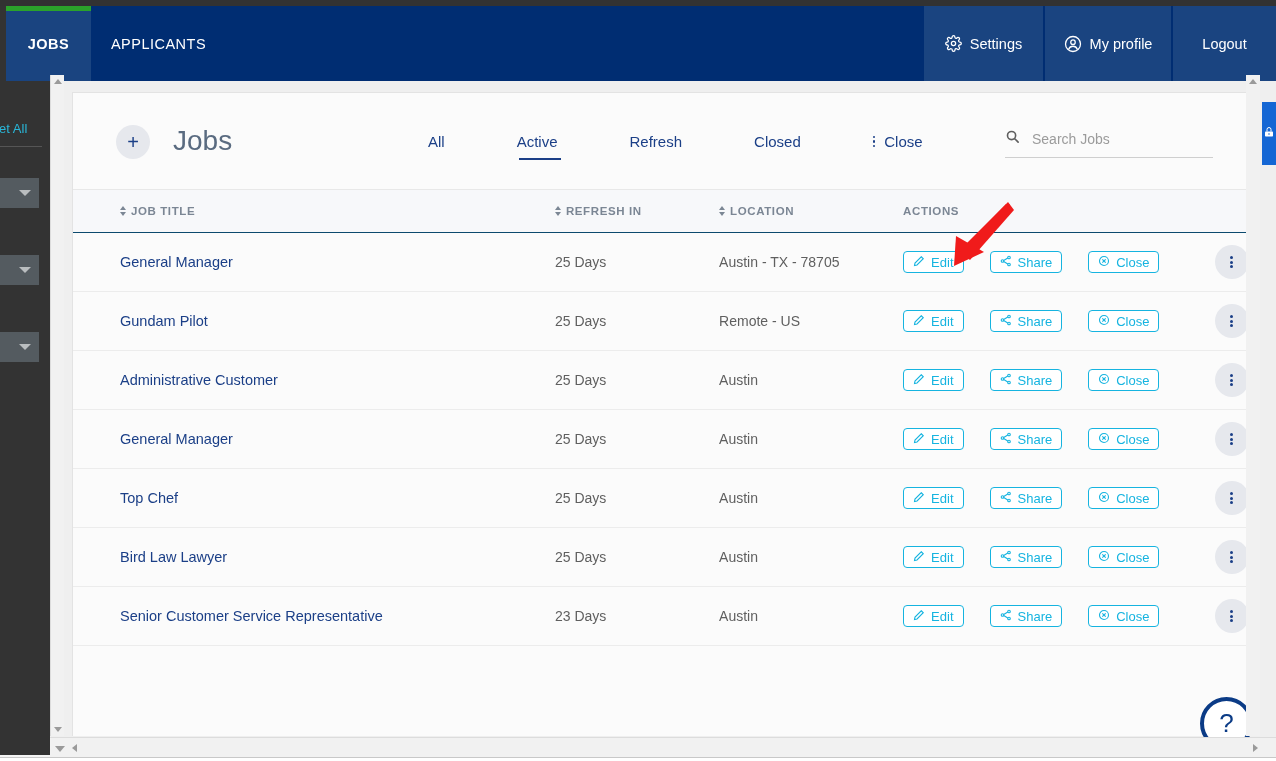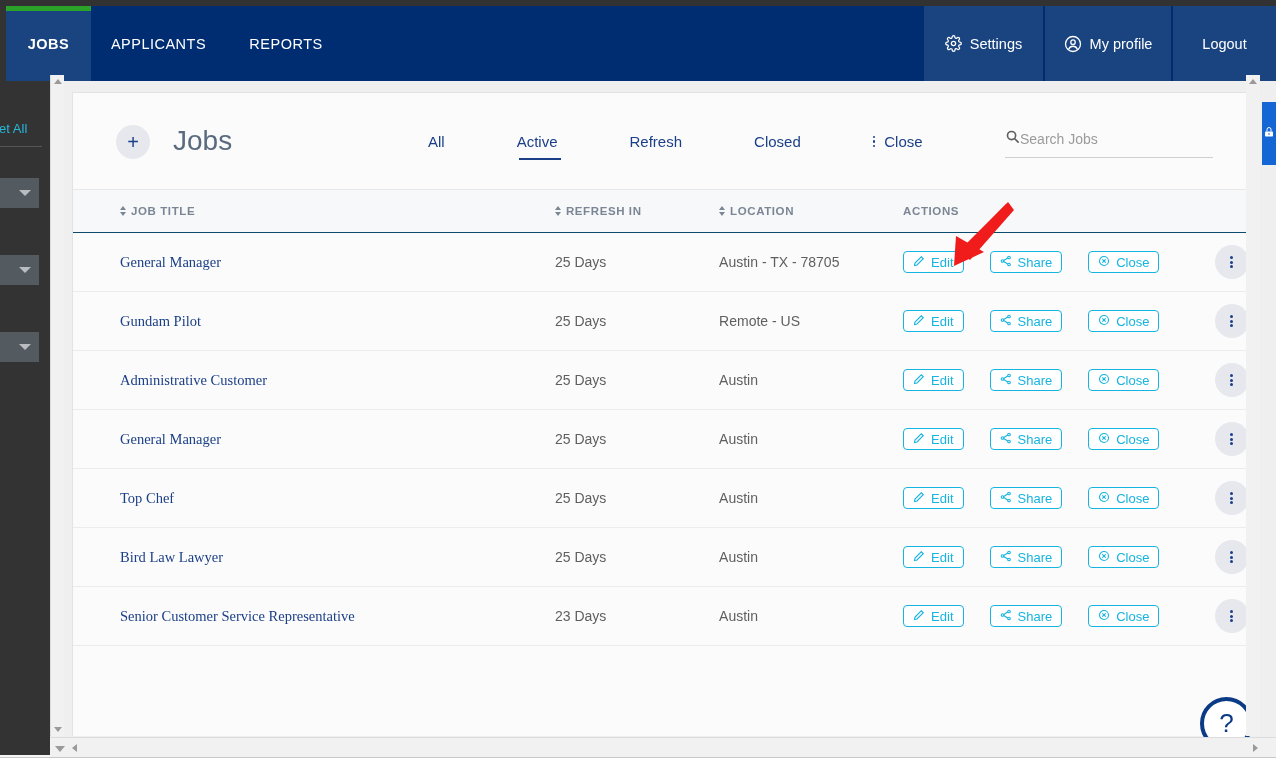--- a/index.html
+++ b/index.html
@@ -117,21 +117,21 @@
     content: ""; position: absolute; left: 2px; bottom: 0; width: 42px; height: 2px;
     background: #1b3f87;
   }
   .tab.more { display: flex; align-items: center; gap: 9px; }
   .kebab-dots { display: inline-flex; flex-direction: column; gap: 2px; }
   .kebab-dots i { display: block; width: 2.5px; height: 2.5px; background: #1b3f87; border-radius: 50%; }
 
   .search-wrap {
     position: absolute; right: 38px; top: 36px; width: 208px;
     border-bottom: 1px solid #cfcfcf; padding-bottom: 9px;
-    display: flex; align-items: center; 
+    display: flex; align-items: center; gap: 12px;
   }
   .search-input {
     border: none; outline: none; background: transparent;
     font-size: 14px; color: #4a4a4a; font-family: inherit; width: 170px;
   }
   .search-input::placeholder { color: #9b9b9b; }
 
   
   .tbl { width: 100%; border-collapse: collapse; }
   .tbl thead th {
@@ -146,21 +146,21 @@
   .sort-ico i.dn { border-top: 4px solid #7b8694; }
 
   .col-title { padding-left: 47px !important; width: 485px; }
   .col-refresh { width: 165px; }
   .col-loc { width: 185px; }
   .col-actions { width: 270px; }
   .col-menu { width: 78px; }
 
   .tbl tbody tr { border-bottom: 1px solid #ececec; }
   .tbl tbody td { height: 59px; padding: 0; vertical-align: middle; font-size: 14px; }
-  .job-title { padding-left: 47px; color: #1b3f87; font-size: 14.5px; cursor: pointer; font-family: Liberation Serif, serif; }
+  .job-title { padding-left: 47px; color: #1b3f87; font-size: 14.5px; cursor: pointer; }
   .cell-gray { color: #5f5f5f; font-size: 14px; }
 
   
   .actions { display: flex; align-items: center; gap: 26px; }
   .pill {
     display: inline-flex; align-items: center; gap: 6px;
     height: 22px; padding: 0 9px; border: 1px solid #16b4e0; border-radius: 4px;
     background: #ffffff; color: #16b4e0; font-size: 13px; cursor: pointer;
     white-space: nowrap;
   }
@@ -263,23 +263,20 @@
 
   <div class="app">
 
     <div class="topnav">
       <div class="nav-left">
         <div class="nav-item jobs">
           <span>JOBS</span>
         </div>
         <div class="nav-item applicants">
           <span>APPLICANTS</span>
-        </div>
-        <div class="nav-item reports">
-          <span>REPORTS</span>
         </div>
       </div>
 
       <div class="nav-right">
         <div class="nav-btn settings">
           <span class="nav-ico">
             <svg width="17" height="17" viewBox="0 0 24 24" fill="none" stroke="#ffffff" stroke-width="1.8">
               <circle cx="12" cy="12" r="3"></circle>
               <path d="M19.4 15a1.6 1.6 0 0 0 .3 1.8l.1.1a2 2 0 1 1-2.8 2.8l-.1-.1a1.6 1.6 0 0 0-1.8-.3 1.6 1.6 0 0 0-1 1.5V21a2 2 0 1 1-4 0v-.1A1.6 1.6 0 0 0 9 19.4a1.6 1.6 0 0 0-1.8.3l-.1.1a2 2 0 1 1-2.8-2.8l.1-.1a1.6 1.6 0 0 0 .3-1.8 1.6 1.6 0 0 0-1.5-1H3a2 2 0 1 1 0-4h.1A1.6 1.6 0 0 0 4.6 9a1.6 1.6 0 0 0-.3-1.8l-.1-.1a2 2 0 1 1 2.8-2.8l.1.1a1.6 1.6 0 0 0 1.8.3H9a1.6 1.6 0 0 0 1-1.5V3a2 2 0 1 1 4 0v.1a1.6 1.6 0 0 0 1 1.5 1.6 1.6 0 0 0 1.8-.3l.1-.1a2 2 0 1 1 2.8 2.8l-.1.1a1.6 1.6 0 0 0-.3 1.8V9a1.6 1.6 0 0 0 1.5 1H21a2 2 0 1 1 0 4h-.1a1.6 1.6 0 0 0-1.5 1z"></path>
             </svg>

